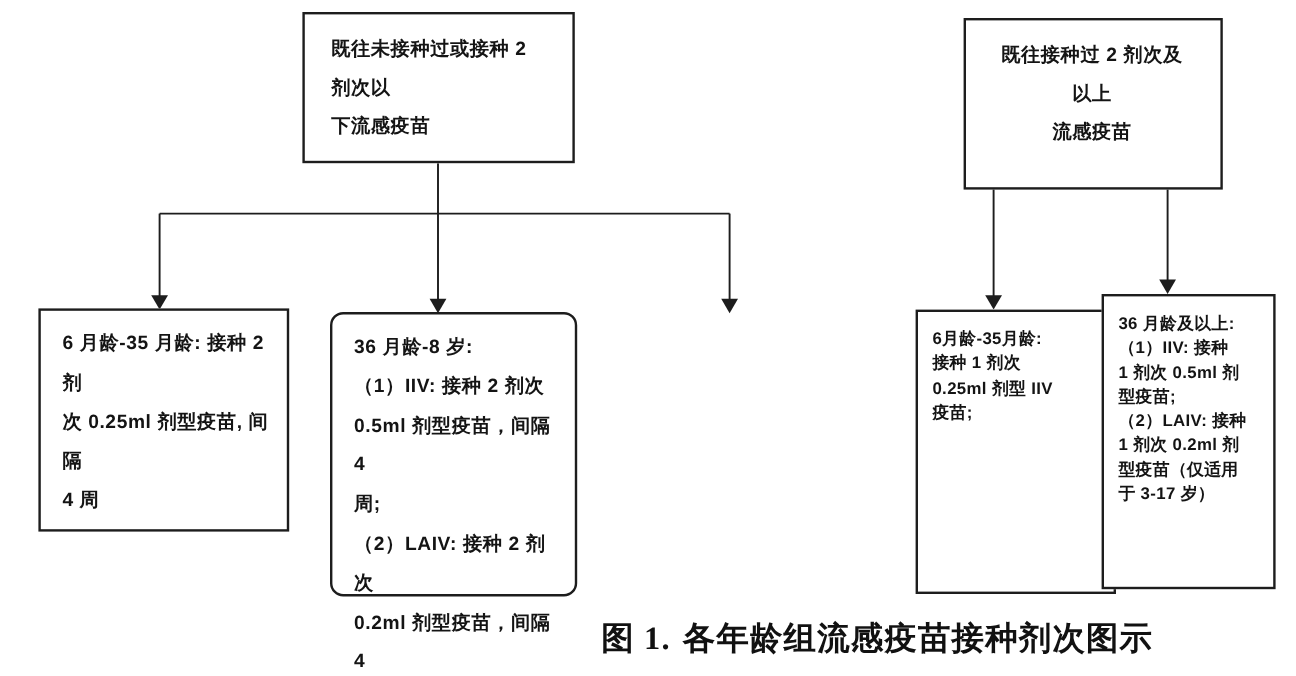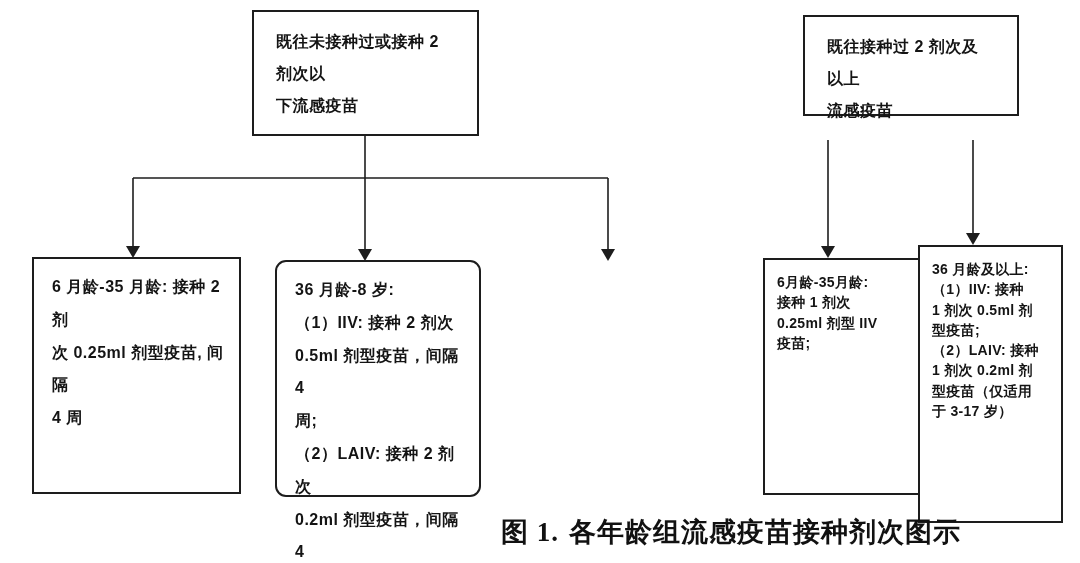--- a/index.html
+++ b/index.html
@@ -75,42 +75,42 @@
 
     <path d="M828 140 L828 247" stroke="#1d1d1d" stroke-width="1.6" fill="none"></path>
     <path d="M973 140 L973 234" stroke="#1d1d1d" stroke-width="1.6" fill="none"></path>
     <polygon points="821,246 835,246 828,258" fill="#1d1d1d"></polygon>
     <polygon points="966,233 980,233 973,245" fill="#1d1d1d"></polygon>
   </svg>
 
   <div class="node node-top" style="left:252px; top:10px; width:227px; height:126px;">既往未接种过或接种 2 剂次以
 下流感疫苗</div>
 
-  <div class="node node-top" style="left:803px; top:15px; width:216px; height:101px;">既往接种过 2 剂次及以上
+  <div class="node node-top" style="left:803px; top:15px; width:216px; height:143px;text-align:center;">既往接种过 2 剂次及以上
 流感疫苗</div>
 
-  <div class="node node-lg" style="left:32px; top:257px; width:209px; height:237px;">6 月龄-35 月龄: 接种 2 剂
+  <div class="node node-lg" style="left:32px; top:257px; width:209px; height:186px;">6 月龄-35 月龄: 接种 2 剂
 次 0.25ml 剂型疫苗, 间隔
 4 周</div>
 
   <div class="node node-lg" style="left:275px; top:260px; width:206px; height:237px;border-radius:11px;">36 月龄-8 岁:
 （1）IIV: 接种 2 剂次
 0.5ml 剂型疫苗，间隔 4
 周;
 （2）LAIV: 接种 2 剂次
 0.2ml 剂型疫苗，间隔 4
 周</div>
 
 
   <div class="node node-sm" style="left:763px; top:258px; width:167px; height:237px;">6月龄-35月龄:
 接种 1 剂次
 0.25ml 剂型 IIV
 疫苗;</div>
 
-  <div class="node node-sm" style="left:918px; top:245px; width:145px; height:278px;">36 月龄及以上:
+  <div class="node node-sm" style="left:918px; top:245px; width:145px; height:246px;">36 月龄及以上:
 （1）IIV: 接种
 1 剂次 0.5ml 剂
 型疫苗;
 （2）LAIV: 接种
 1 剂次 0.2ml 剂
 型疫苗（仅适用
 于 3-17 岁）</div>
 
   <div class="caption">
     <span class="num">图 1.</span><span>各年龄组流感疫苗接种剂次图示</span>

